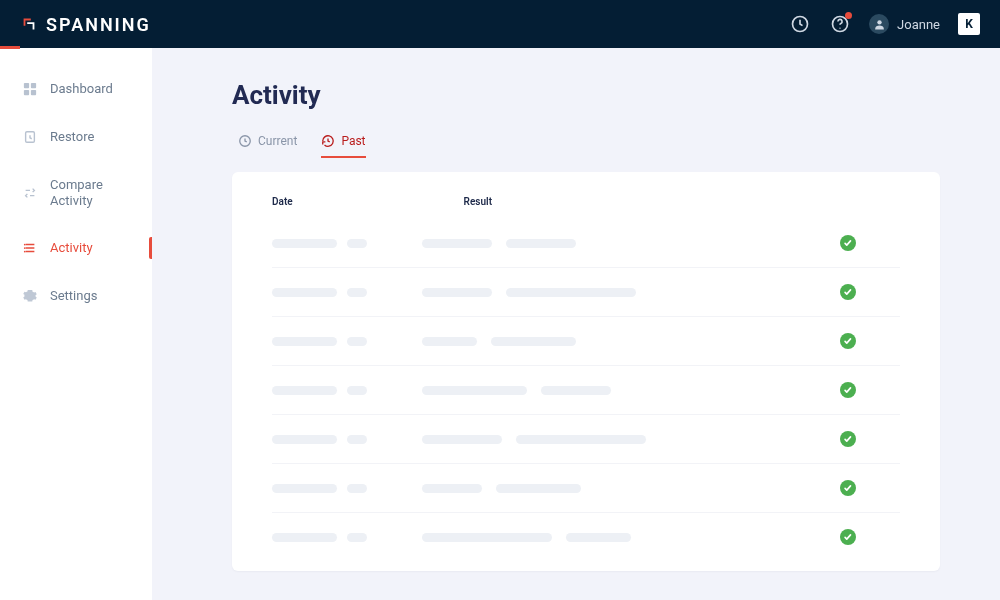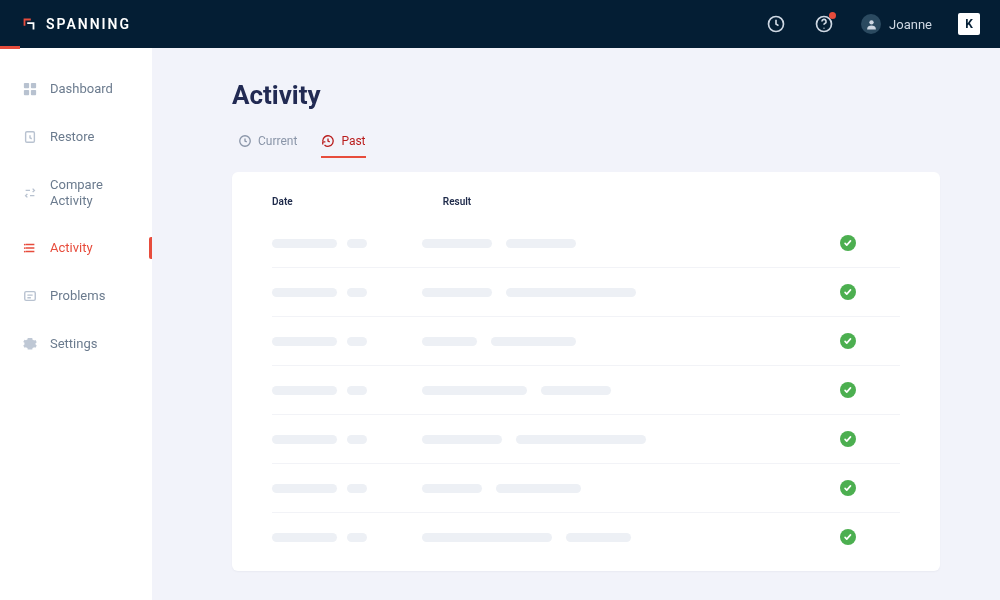--- a/index.html
+++ b/index.html
@@ -1,23 +1,23 @@
 <!DOCTYPE html>
 <html><head>
 <meta charset="utf-8">
 <style>
   * { box-sizing: border-box; margin: 0; padding: 0; }
   body { font-family: -apple-system, BlinkMacSystemFont, 'Segoe UI', Roboto, sans-serif; width: 1000px; height: 600px; overflow: hidden; background: #f2f3fa; }
   
   .topbar { height: 48px; background: #041e34; display: flex; align-items: center; padding: 0 20px; color: #fff; position: relative; }
   .topbar::after { content:""; position:absolute; left:0; right:0; bottom:-1px; height:3px; background: linear-gradient(90deg,#e74c3c 0 20px, transparent 20px); }
-  .logo { display: flex; align-items: center; gap: 8px; font-weight: 600; letter-spacing: 2px; font-size: 14px; }
+  .logo { display: flex; align-items: center; gap: 8px; font-weight: 600; letter-spacing: 2px; font-size: 18px; }
   .logo-mark { width: 18px; height: 18px; position: relative; }
   .logo-mark svg { display:block; }
-  .topbar-right { margin-left: auto; display: flex; align-items: center; gap: 26px; }
+  .topbar-right { margin-left: auto; display: flex; align-items: center; gap: 18px; }
   .icon-btn { width: 22px; height: 22px; display:flex; align-items:center; justify-content:center; cursor:pointer; color:#cfd8e3; position:relative; }
   .icon-btn .dot { position:absolute; top:-1px; right:-1px; width:7px; height:7px; background:#e74c3c; border-radius:50%; }
   .user { display:flex; align-items:center; gap:8px; font-size:13px; color:#cfd8e3; }
   .user .avatar { width:20px; height:20px; border-radius:50%; background:#2b4a60; display:flex; align-items:center; justify-content:center; }
   .brand-square { width:22px; height:22px; background:#fff; color:#041e34; display:flex; align-items:center; justify-content:center; font-weight:700; font-size:12px; border-radius:2px; }
 
   .shell { display:flex; height: calc(600px - 48px); gap: 32px; }
   .sidebar { width: 152px; background:#fff; padding: 24px 0; }
   .nav-item { display:flex; align-items:center; gap:12px; padding: 9px 16px 9px 22px; font-size:13px; color:#6b7b8e; cursor:pointer; position:relative; margin-bottom: 14px; }
   .nav-item .nicon { width:16px; height:16px; display:flex; align-items:center; justify-content:center; color:#b8c2d0; flex-shrink:0; }
@@ -31,21 +31,21 @@
   
   .tabs { display:flex; gap: 24px; align-items:center; margin-bottom: 14px; padding-left: 6px; }
   .tab { display:flex; align-items:center; gap:6px; font-size:12px; color:#8a95a8; padding-bottom:8px; cursor:pointer; border-bottom:2px solid transparent; }
   .tab .ticon { width:14px; height:14px; display:flex; align-items:center; justify-content:center; }
   .tab.active { color:#b91c1c; border-bottom-color:#e74c3c; }
   
   .card { background:#fff; border-radius:6px; padding: 20px 40px 10px 40px; box-shadow: 0 1px 2px rgba(20,30,60,0.04); }
   .thead { display:flex; font-size:10px; font-weight:600; color:#1e2a4a; padding: 4px 0 12px 0; }
   .col-date { width: 150px; }
   .col-event { flex:1; }
-  .col-result { width: 70px; text-align:center; }
+  .col-result { width: 70px; text-align:right; }
   
   .row { display:flex; align-items:center; padding: 16px 0; border-top:1px solid #f2f3f7; }
   .row:first-of-type { border-top:none; }
   .skel { height:9px; border-radius:5px; background:#edf0f5; display:inline-block; }
   .col-date .skels { display:flex; gap:10px; align-items:center; }
   .col-event .skels { display:flex; gap:14px; align-items:center; }
   
   .check { width:16px; height:16px; border-radius:50%; background:#4caf50; display:flex; align-items:center; justify-content:center; margin-left:10px; }
   .check svg { width:10px; height:10px; }
 </style>
@@ -126,29 +126,20 @@
             <path d="M3 4h10M3 8h10M3 12h10"></path>
             <circle cx="2" cy="4" r="1" fill="currentColor" stroke="none"></circle>
             <circle cx="2" cy="8" r="1" fill="currentColor" stroke="none"></circle>
             <circle cx="2" cy="12" r="1" fill="currentColor" stroke="none"></circle>
           </svg>
         </span>
       <span class="ntext">Activity</span>
     </div>
     <div class="nav-item">
       <span class="nicon">
-          <svg viewBox="0 0 16 16" width="14" height="14" fill="none" stroke="currentColor" stroke-width="1.6">
-            <rect x="2" y="3" width="12" height="10" rx="1.5"></rect>
-            <path d="M5 7h6M5 10h4"></path>
-          </svg>
-        </span>
-      <span class="ntext">Problems</span>
-    </div>
-    <div class="nav-item">
-      <span class="nicon">
           <svg viewBox="0 0 16 16" width="14" height="14" fill="currentColor">
             <path d="M8 5a3 3 0 100 6 3 3 0 000-6zm6.4 3a5 5 0 00-.1-1l1.4-1.1-1.4-2.4-1.7.6a5 5 0 00-1.7-1L10.6 1H5.4l-.3 1.8a5 5 0 00-1.7 1l-1.7-.6L.3 5.6 1.7 6.7a5 5 0 000 2L.3 9.8l1.4 2.4 1.7-.6a5 5 0 001.7 1l.3 1.8h5.2l.3-1.8a5 5 0 001.7-1l1.7.6 1.4-2.4-1.4-1.1c.1-.3.1-.7.1-1z" opacity="0.9"></path>
           </svg>
         </span>
       <span class="ntext">Settings</span>
     </div>
   </nav>
 
   <main class="main">
     <h1 class="page-title">Activity</h1>

